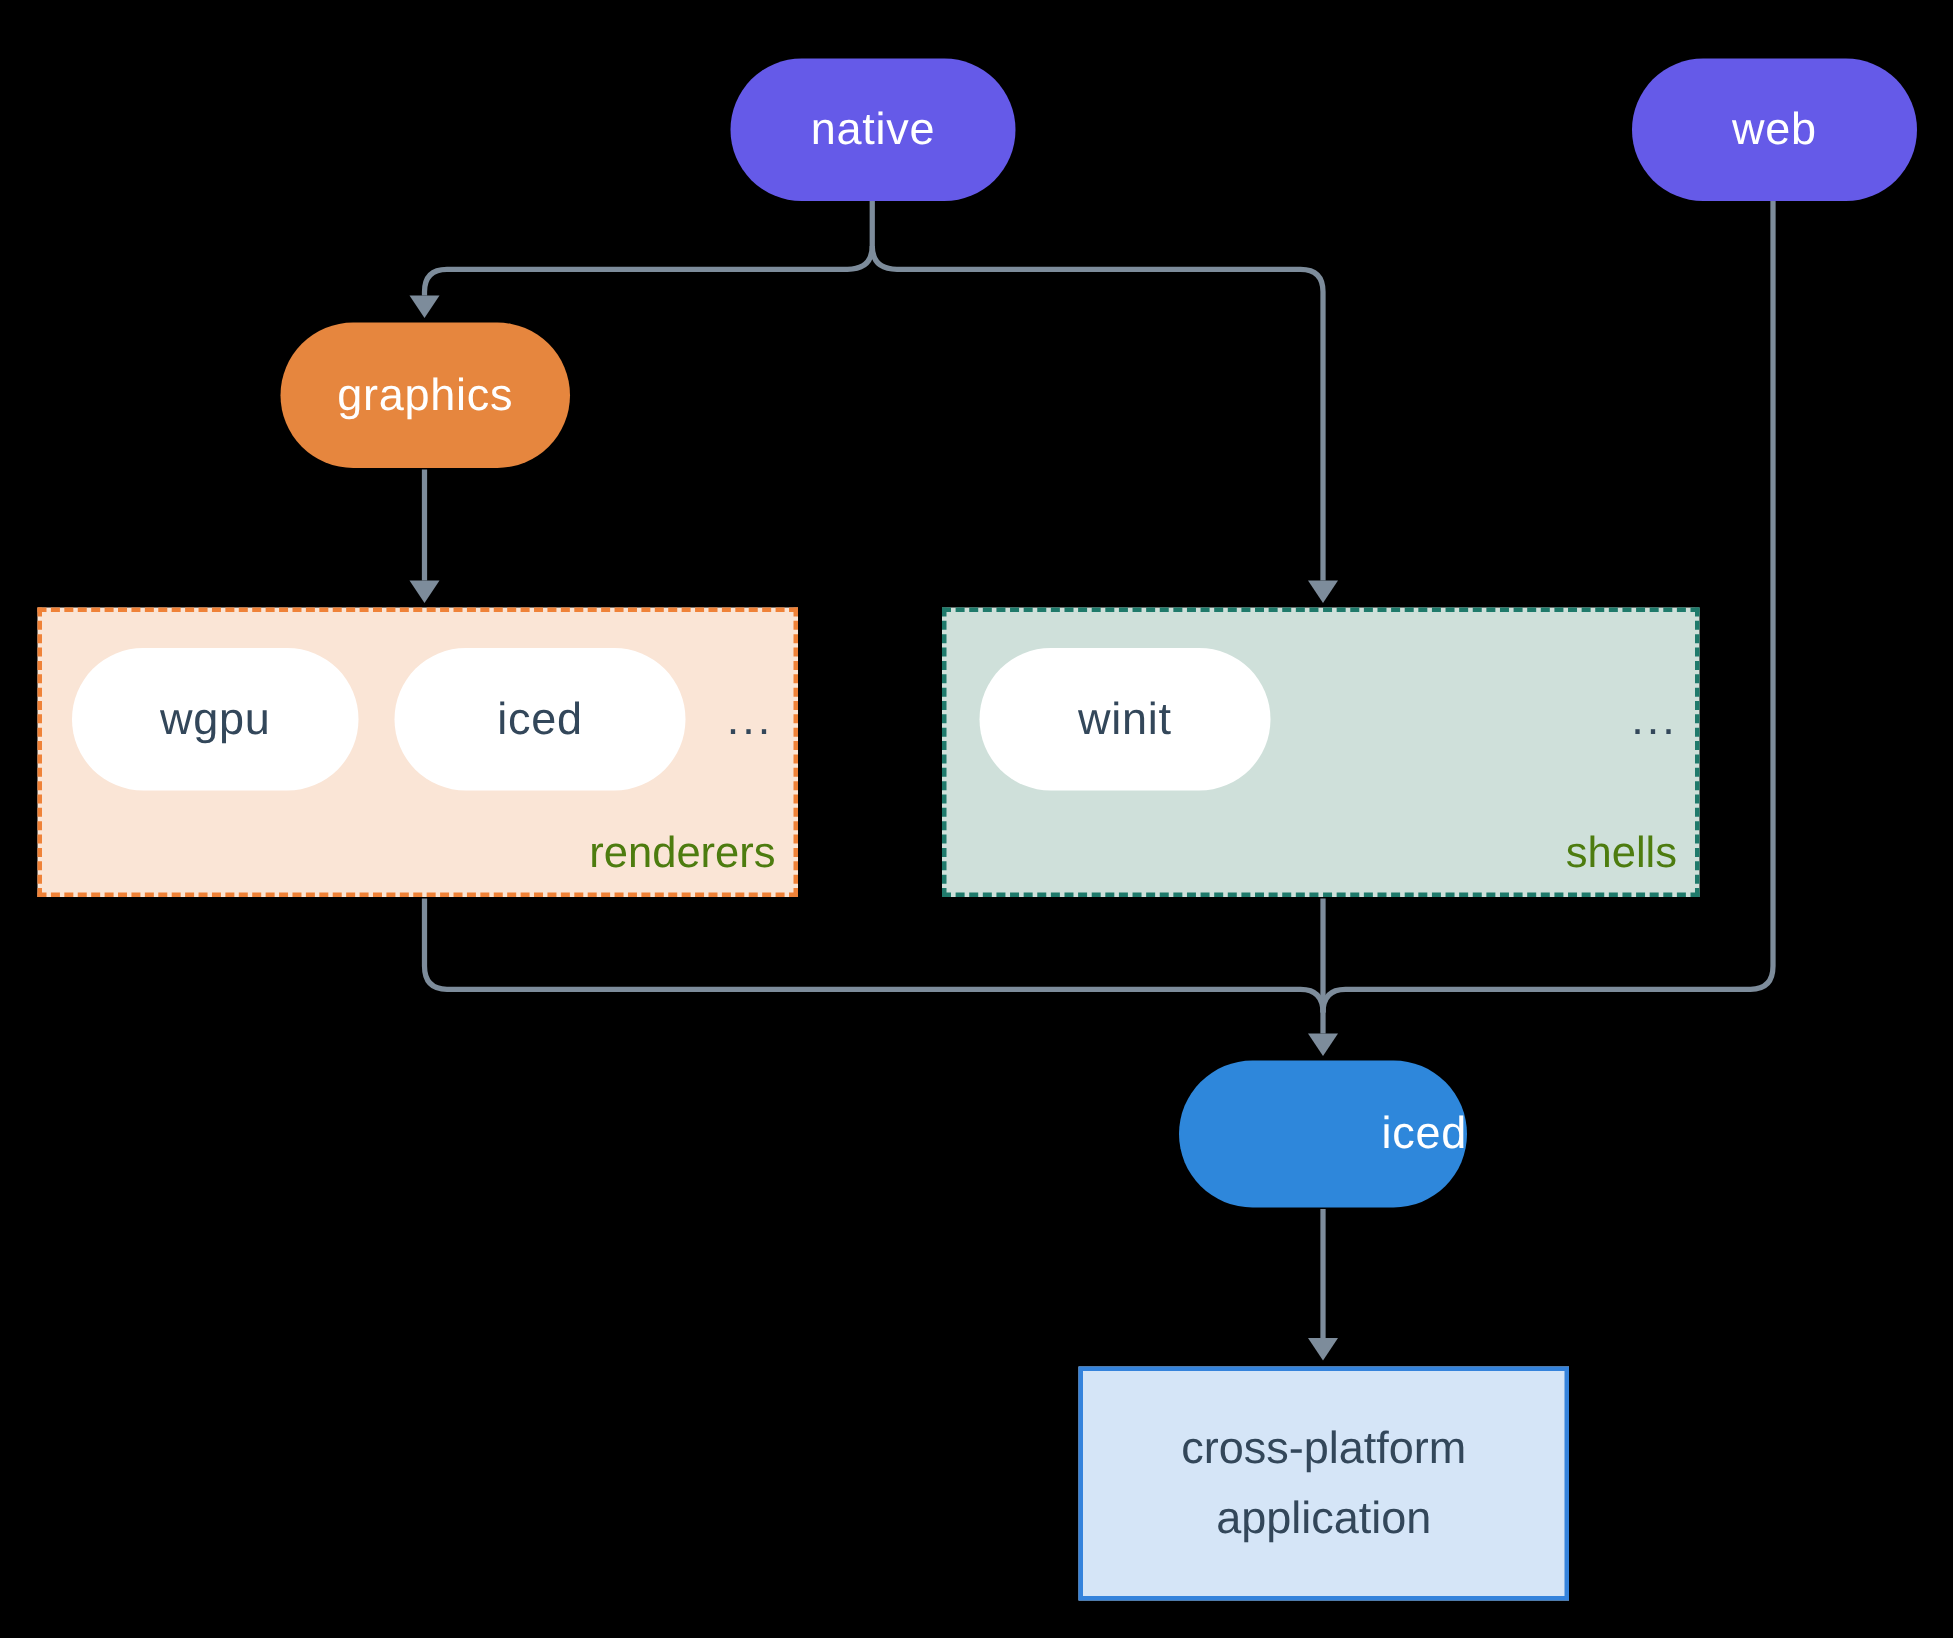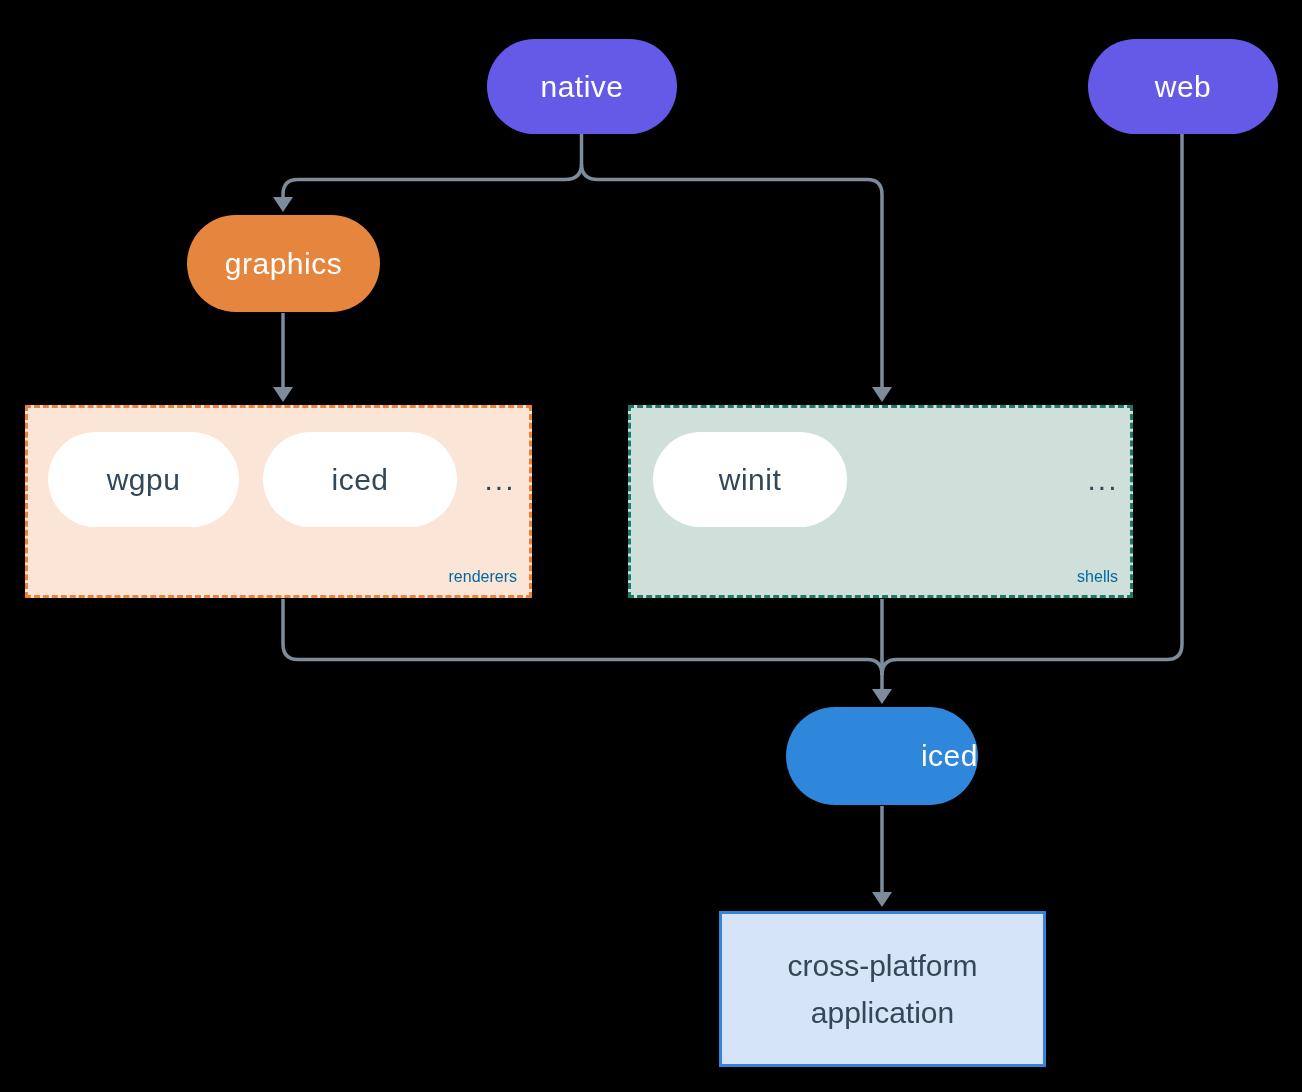--- a/index.html
+++ b/index.html
@@ -32,21 +32,21 @@
   #wgpu{left:20px;width:191px;}
   #glow{left:235px;width:194px;}
   #winit{left:22px;width:194px;}
   #glutin{left:237px;width:195px;}
   .more{
     position:absolute;left:442px;top:24px;width:60px;height:95px;
     display:flex;align-items:center;justify-content:center;
     color:#33475A;font-size:30px;letter-spacing:2px;
   }
   .group-label{
-    position:absolute;right:12px;bottom:9px;color:#0369a1;font-size:16px;
+    position:absolute;right:12px;bottom:9px;color:#4d7c0f;font-size:29px;
   }
 
   #app-box{
     position:absolute;left:719px;top:911px;width:327px;height:156px;box-sizing:border-box;
     background:#D5E5F7;border:3px solid #3583DC;color:#33475A;
     display:flex;flex-direction:column;align-items:center;justify-content:center;
     font-size:30px;line-height:47px;text-align:center;
   }
 </style>
 </head>

